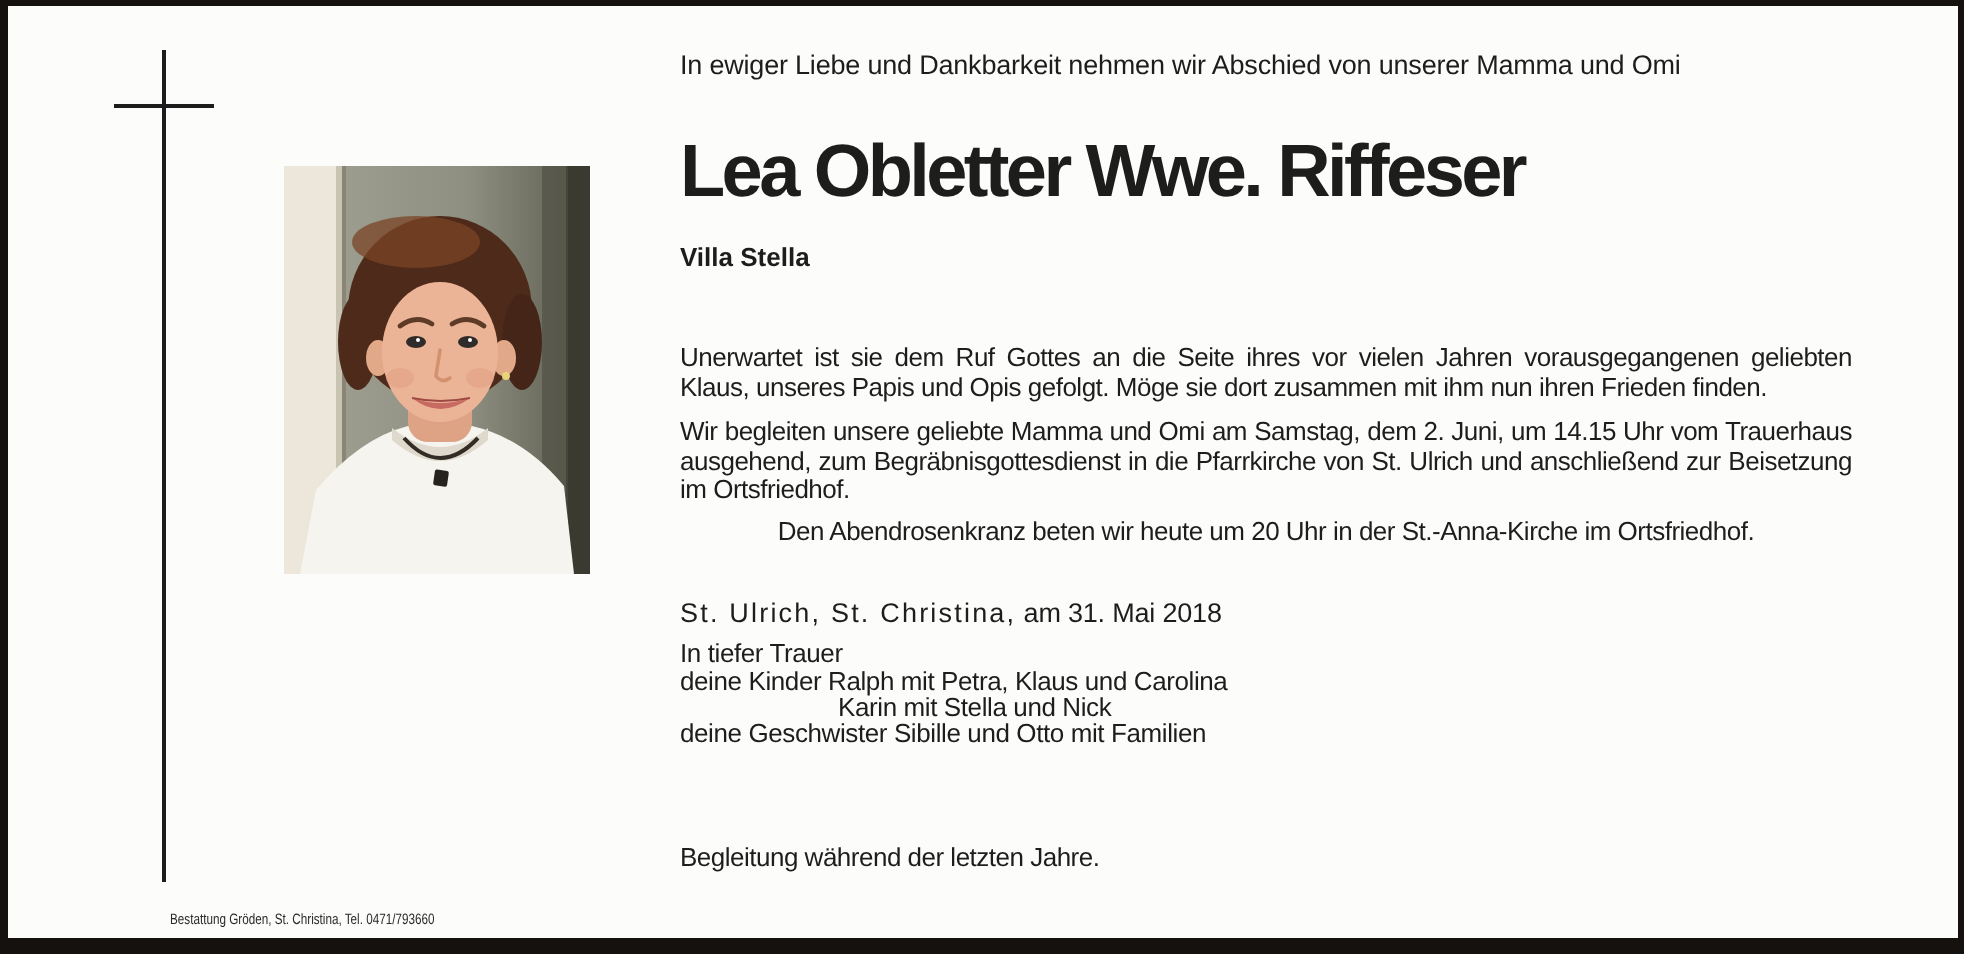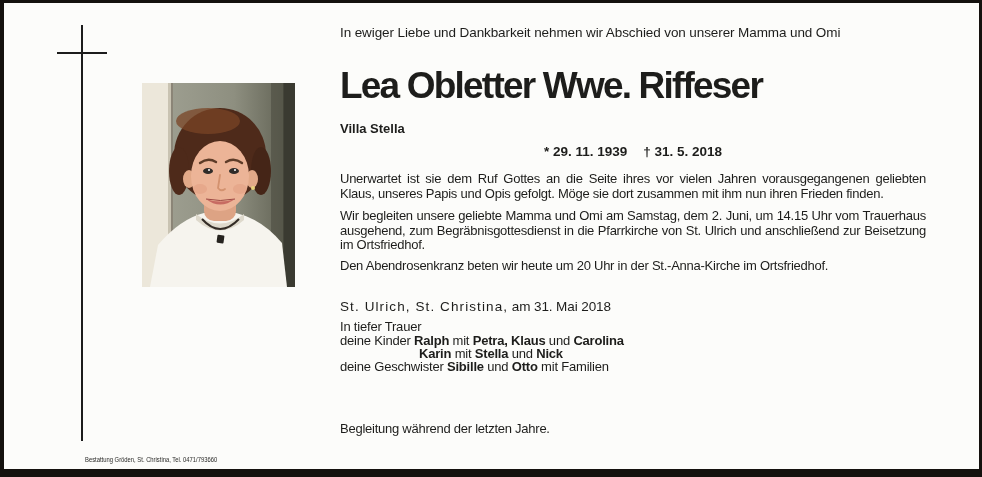--- a/index.html
+++ b/index.html
@@ -25,29 +25,29 @@
   
   .col{left:336px;width:586px;}
   .intro{top:22px;font-size:13.5px;letter-spacing:-0.1px;}
   .title{top:62px;font-size:37px;font-weight:bold;letter-spacing:-1.8px;white-space:nowrap;}
   .villa{top:118px;text-align:left;font-size:13px;font-weight:bold;}
   .dates{top:141px;text-align:center;font-size:13.5px;font-weight:bold;}
   .dates .death-date{margin-left:16px;}
   .para{font-size:13px;line-height:14.6px;letter-spacing:-0.25px;text-align:justify;}
   .p1{top:169px;}
   .p2{top:206px;}
-  .p3{top:256px;text-align:left;}
+  .p3{top:256px;text-align:center;}
   .place{top:296px;font-size:13.5px;letter-spacing:-0.1px;}
   .place .places{letter-spacing:1.1px;}
   .trauer{top:316px;font-size:13px;letter-spacing:-0.2px;}
   .fam{font-size:13px;line-height:13px;letter-spacing:-0.2px;white-space:nowrap;}
   .fam1{top:331px;}
   .fam2{top:344px;padding-left:79px;}
   .fam3{top:357px;}
-  .b{font-weight:bold;}
+  .b{font-weight:normal;}
   .thanks1{top:403px;font-size:13px;line-height:15px;letter-spacing:-0.25px;text-align:justify;text-align-last:justify;white-space:nowrap0;}
   .thanks2{top:418px;font-size:13px;line-height:15px;letter-spacing:-0.25px;}
   .footer{left:81px;top:452px;font-size:7.5px;color:#2a2a28;transform:scaleX(0.78);transform-origin:0 50%;white-space:nowrap;}
 </style>
 </head>
 <body>
 
 <div class="sheet">
 
   <div class="abs cross-stem"></div>
@@ -104,23 +104,20 @@
       <rect x="75" y="152" width="7" height="8" rx="1" fill="#26231f" transform="rotate(8 78 156)"></rect>
     </svg>
   </div>
 
   <div class="abs col intro">In ewiger Liebe und Dankbarkeit nehmen wir Abschied von unserer Mamma und Omi</div>
 
   <div class="abs col title">Lea Obletter Wwe. Riffeser</div>
 
   <div class="abs col villa">Villa Stella</div>
 
-  <div class="abs col dates">
-    <span>* 29. 11. 1939</span><span class="death-date">† 31. 5. 2018</span>
-  </div>
 
   <div class="abs col para p1">Unerwartet ist sie dem Ruf Gottes an die Seite ihres vor vielen Jahren vorausgegangenen geliebten Klaus, unseres Papis und Opis gefolgt. Möge sie dort zusammen mit ihm nun ihren Frieden finden.</div>
 
   <div class="abs col para p2">Wir begleiten unsere geliebte Mamma und Omi am Samstag, dem 2. Juni, um 14.15 Uhr vom Trauerhaus ausgehend, zum Begräbnisgottesdienst in die Pfarrkirche von St. Ulrich und anschließend zur Beisetzung im Ortsfriedhof.</div>
 
   <div class="abs col para p3">Den Abendrosenkranz beten wir heute um 20 Uhr in der St.-Anna-Kirche im Ortsfriedhof.</div>
 
   <div class="abs col place">
     <span class="places">St. Ulrich, St. Christina,</span><span> am 31. Mai 2018</span>
   </div>

